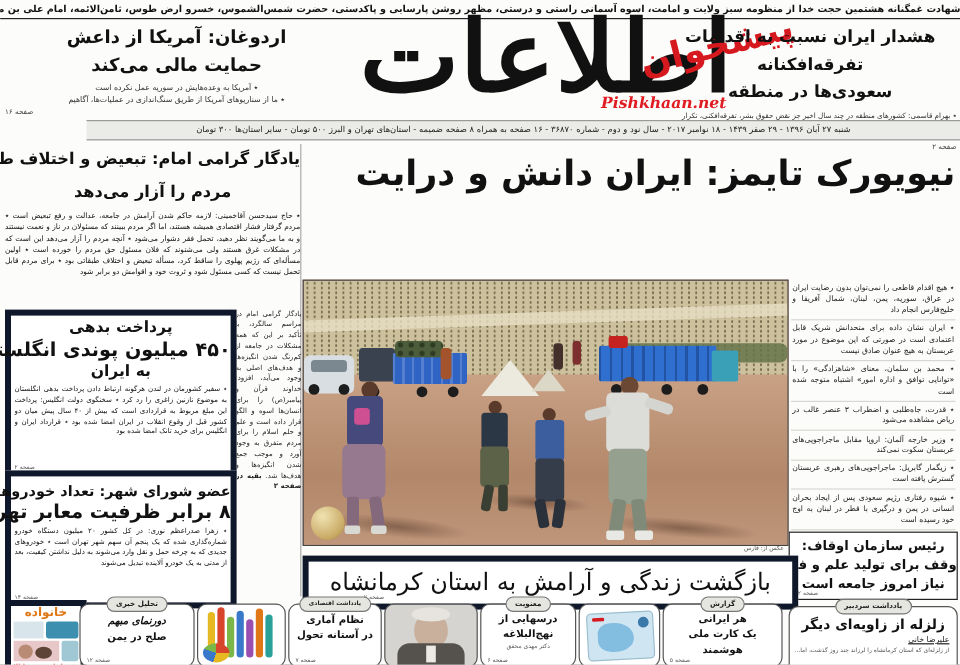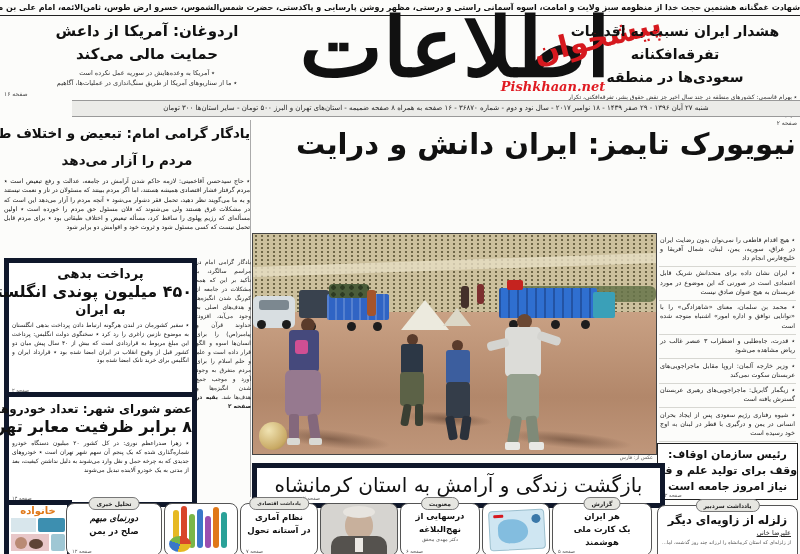--- a/index.html
+++ b/index.html
@@ -311,19 +311,19 @@
   <div class="abs rbox" style="left:482px;top:503px;width:66px;height:51px;overflow:hidden;">
     <div class="abs" style="left:6px;top:6px;width:54px;height:38px;background:#cfe6f2;border:1px solid #9bbfce;border-radius:4px;transform:rotate(-3deg);">
       <div class="abs" style="left:8px;top:8px;width:30px;height:24px;background:#6fb3d9;border-radius:40% 60% 55% 45%;opacity:.8;"></div>
       <div class="abs" style="left:42px;top:4px;width:9px;height:9px;border-radius:50%;background:#3a78a9;"></div>
       <div class="abs" style="left:4px;top:3px;width:10px;height:3px;background:#d6191f;border-radius:1px;"></div>
     </div>
   </div>
 
   <div class="abs rbox" style="left:552px;top:503px;width:98px;height:51px;">
     <div class="tag">گزارش</div>
-    <div class="bott-line nw" style="margin-top:6px;">هر ایران</div>
+    <div class="bott-line nw" style="margin-top:6px;">هر ایرانی</div>
     <div class="bott-line nw">یک کارت ملی</div>
     <div class="bott-line nw">هوشمند</div>
     <div class="abs tiny" style="left:5px;bottom:1px;">صفحه ۵</div>
   </div>
 
 </div>
 
 </body></html>

